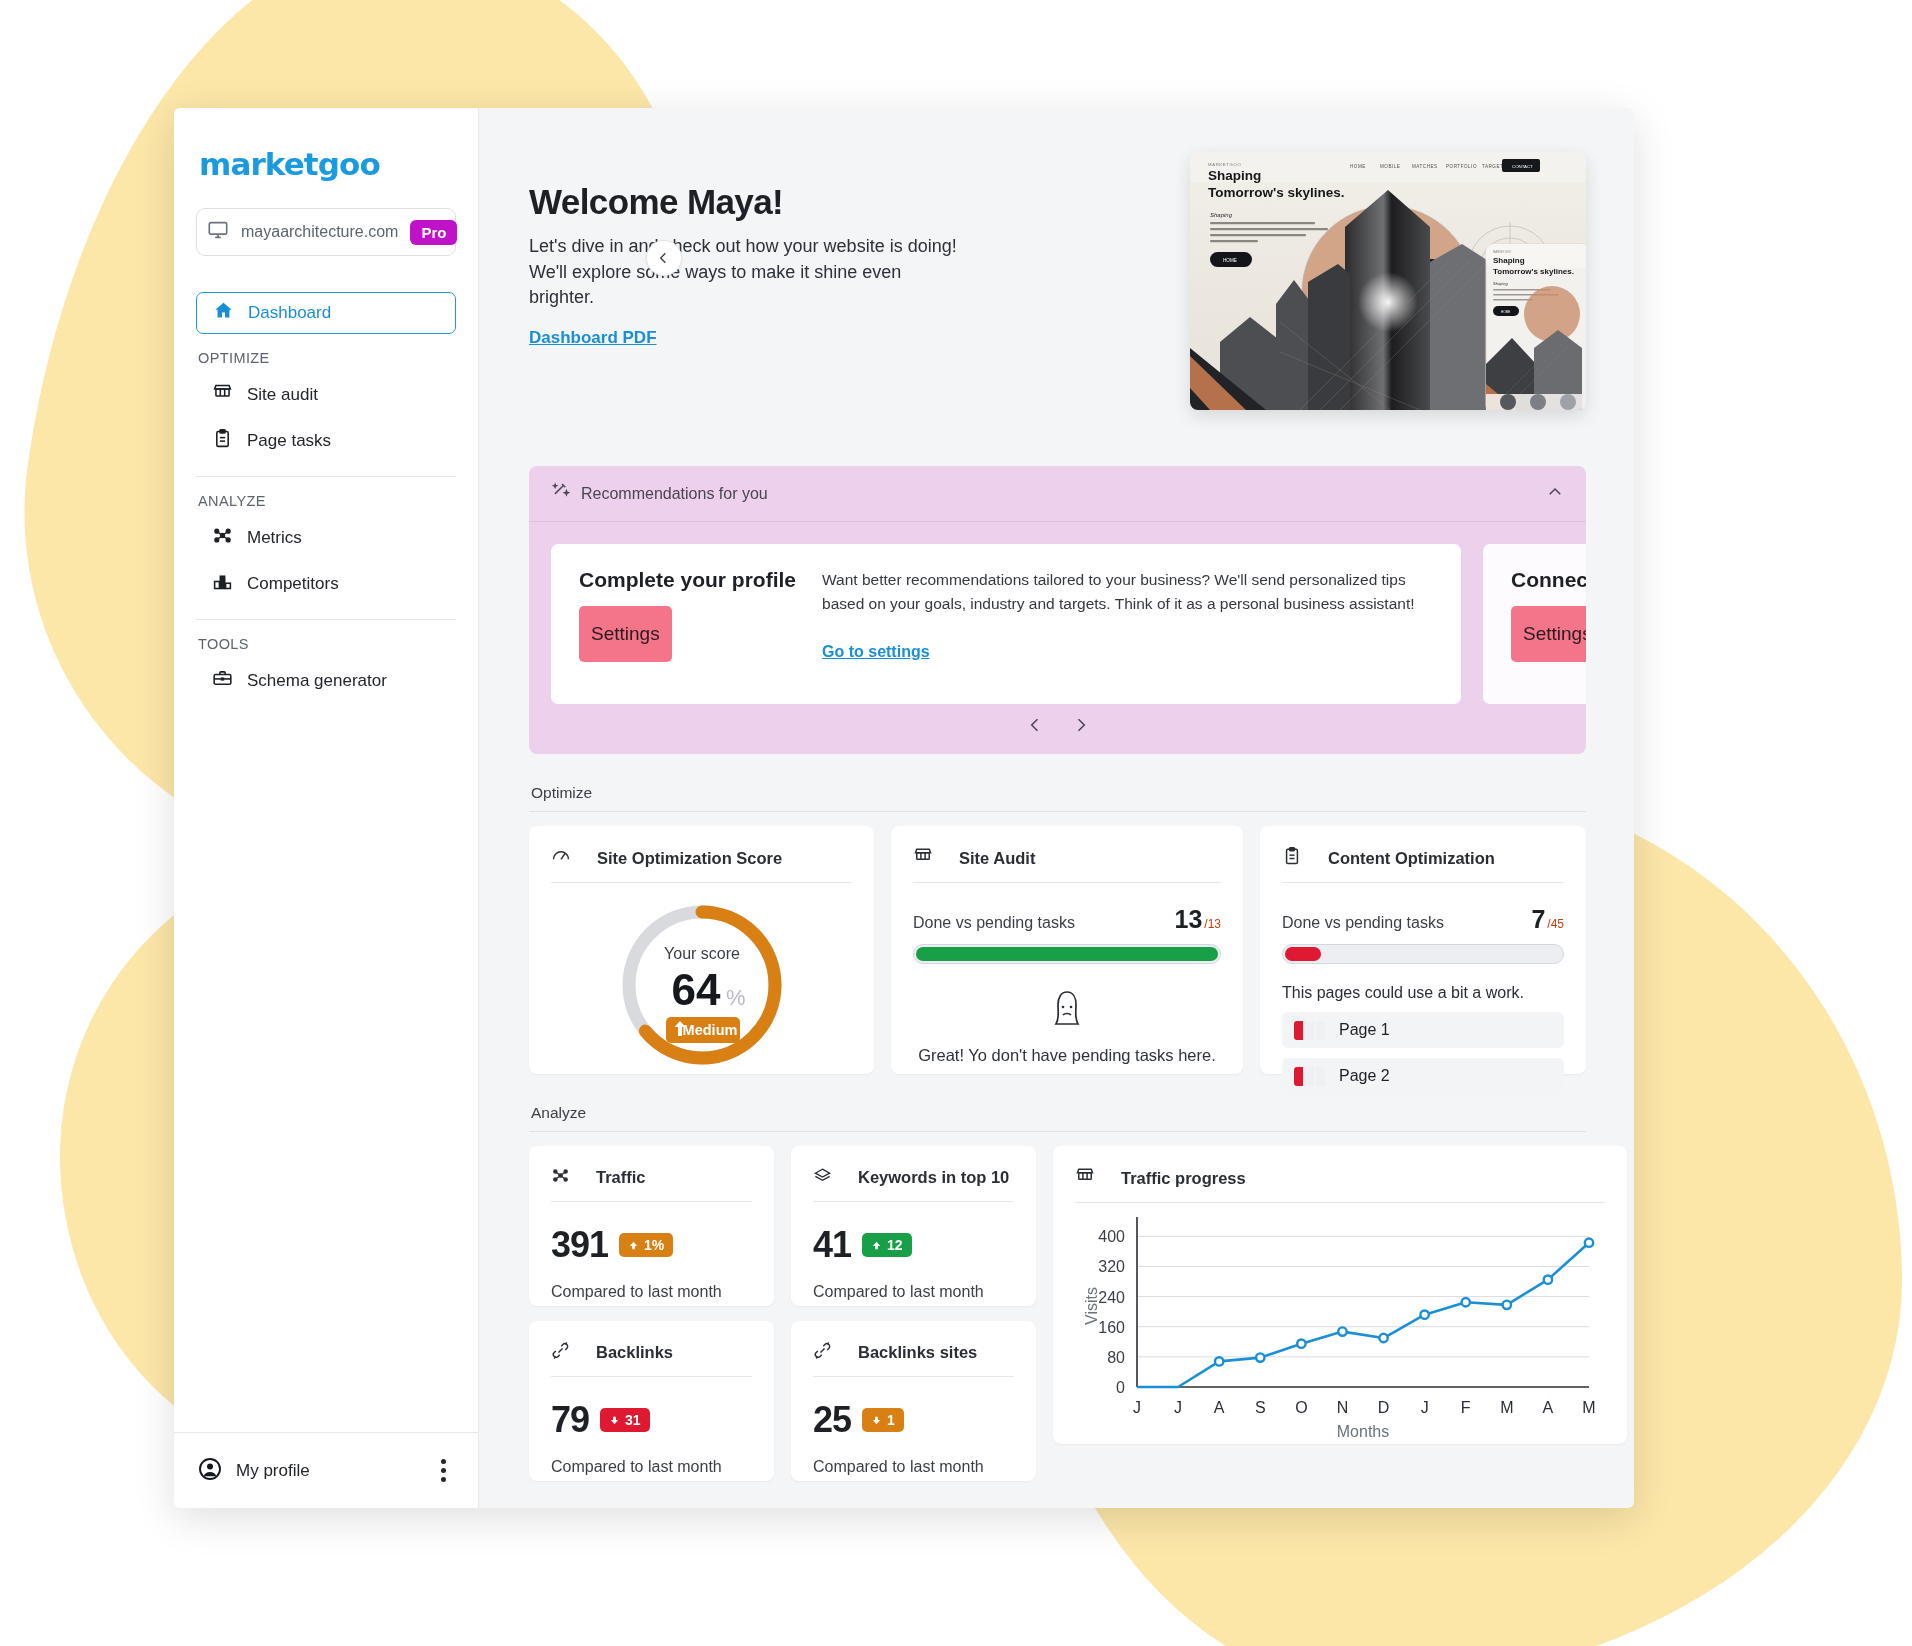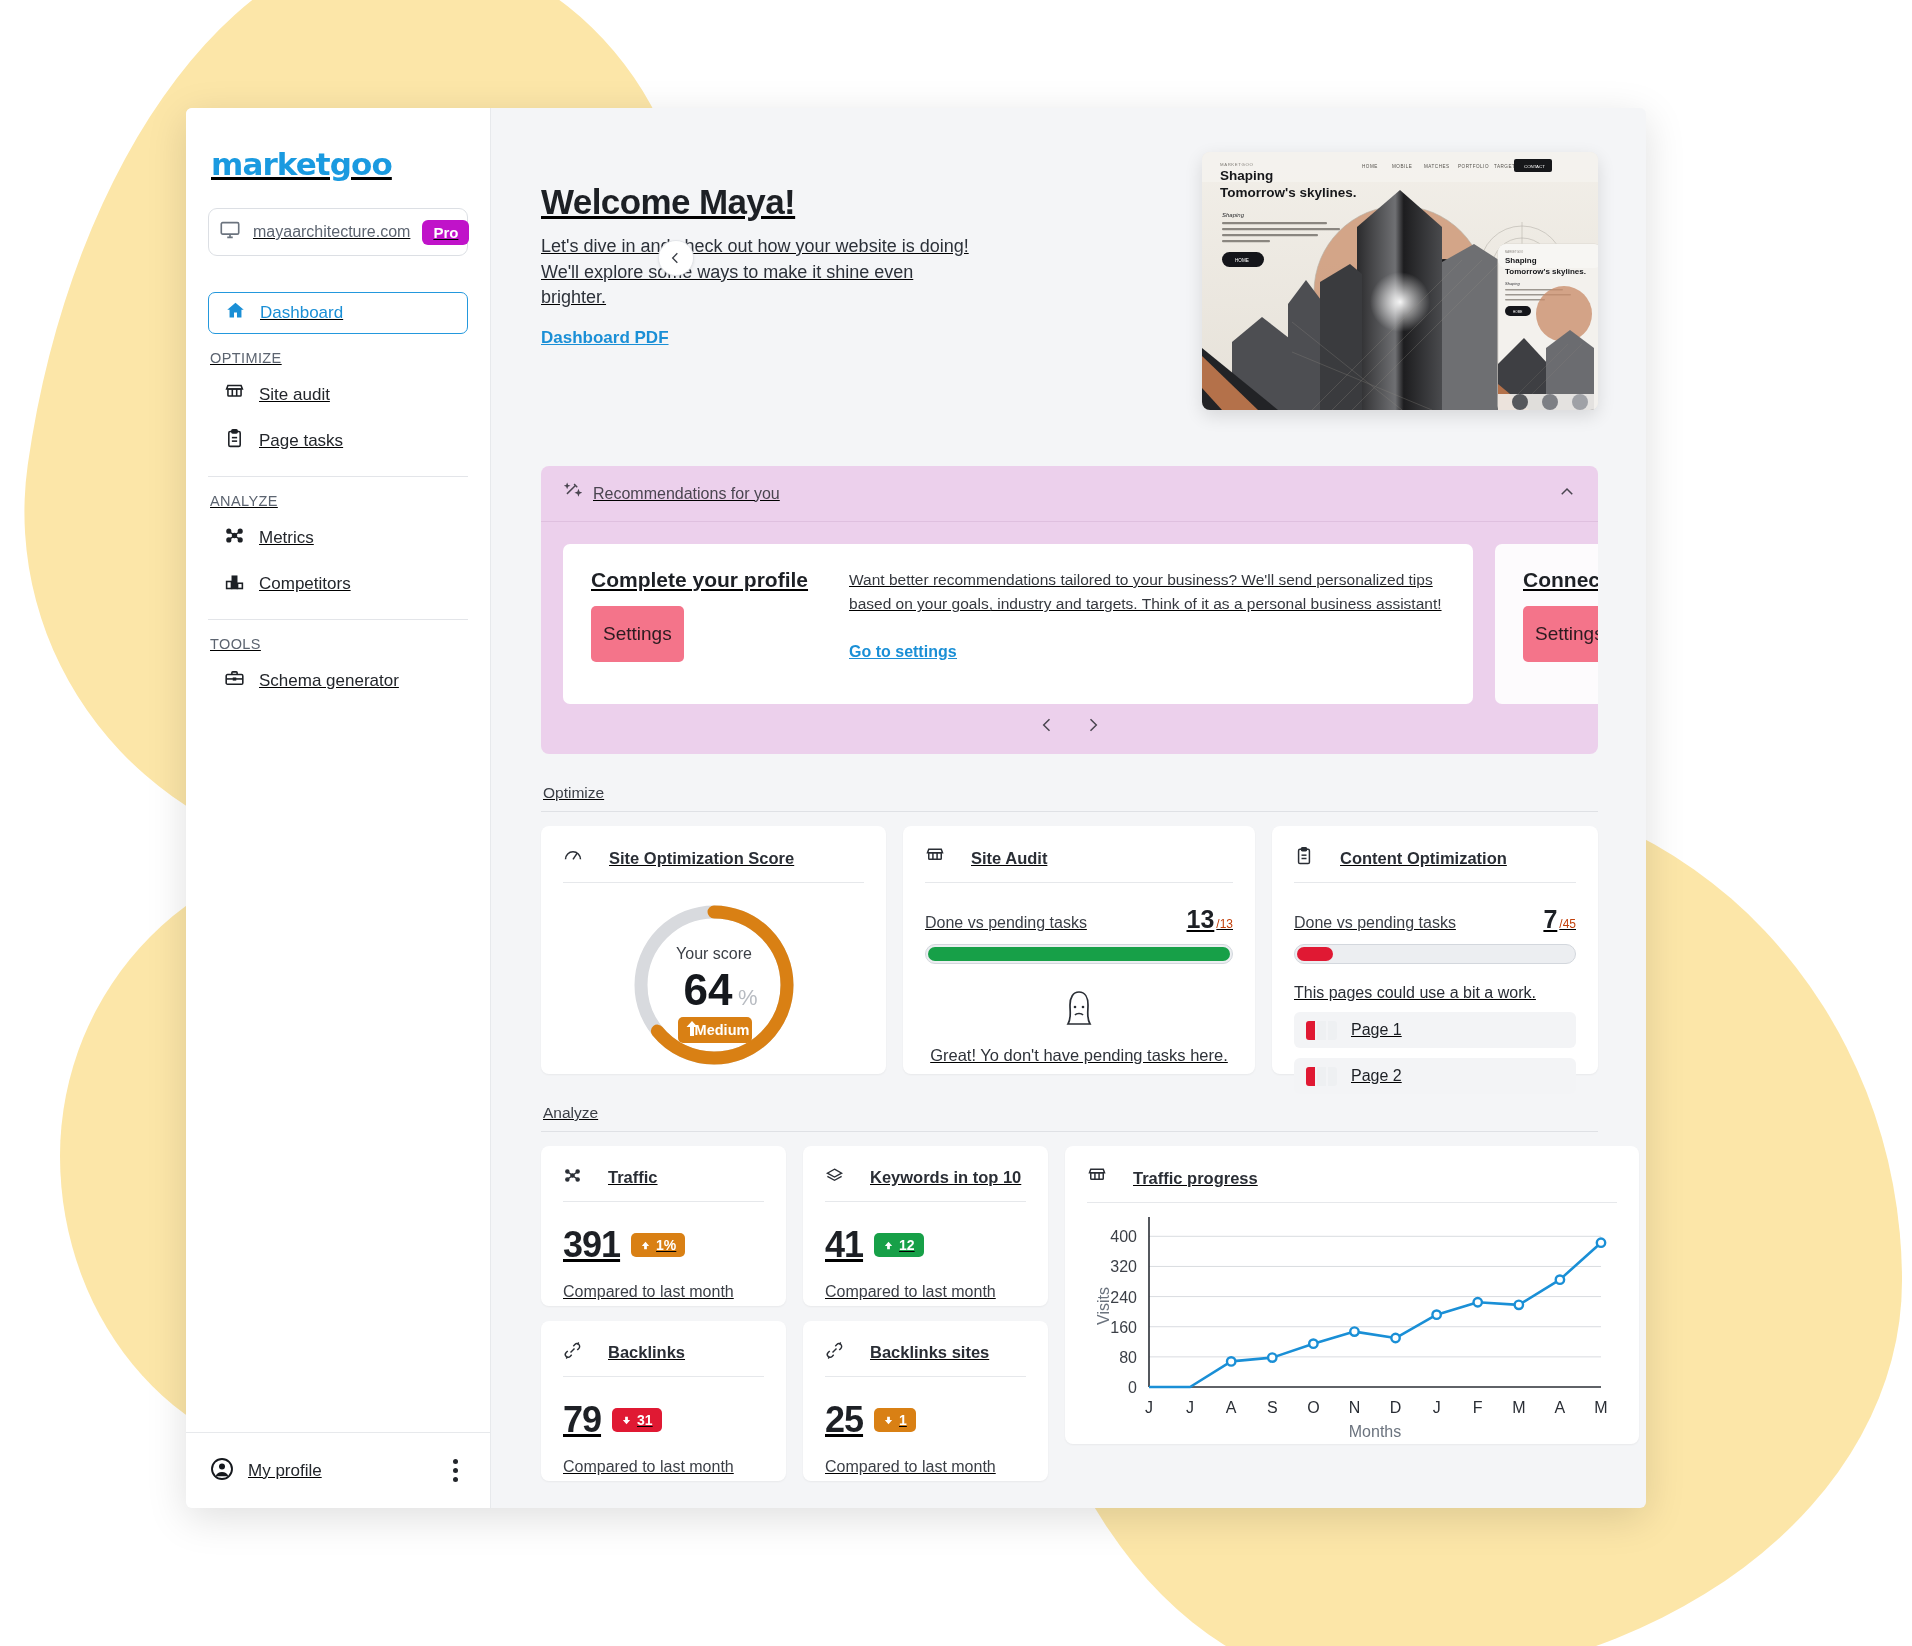--- a/index.html
+++ b/index.html
@@ -22,29 +22,28 @@
     border-radius: 48% 52% 60% 40% / 40% 55% 45% 60%;
   }
   .blob-bl {
     left: 60px; bottom: 180px; width: 560px; height: 620px;
     border-radius: 55% 45% 50% 50% / 50% 55% 45% 50%;
   }
 
   
   .app-window {
     position: absolute;
-    left: 186px; top: 108px;
+    left: 174px; top: 108px;
     width: 1460px; height: 1400px;
     background: #f4f5f7;
     border-radius: 6px;
     box-shadow: 0 10px 40px rgba(0,0,0,.13);
     display: flex;
     z-index: 2;
     overflow: hidden;
-    text-decoration: underline;
   }
 
   
   .sidebar {
     width: 305px; background: #ffffff;
     display: flex; flex-direction: column;
     border-right: 1px solid #e7e9ec;
     flex: 0 0 305px;
   }
   .sidebar-top { padding: 26px 22px 0 22px; flex: 1; }
@@ -120,21 +119,21 @@
   }
   .recs-head {
     display: flex; align-items: center; gap: 11px;
     padding: 16px 22px; font-size: 16px; color: #4a4550;
     border-bottom: 1px solid #dfc0df;
   }
   .recs-head-title { flex: 1; }
   .recs-body { display: flex; gap: 22px; padding: 22px; }
   .rec-card {
     background: #fff; border-radius: 7px; padding: 24px 28px;
-    display: flex; gap: 41px; height: 160px;
+    display: flex; gap: 26px; height: 160px;
   }
   .rec-card.first { flex: 0 0 910px; }
   .rec-card.second { flex: 0 0 420px; background: #fdfbfd; display:block; }
   .rec-title { font-size: 21px; font-weight: bold; color: #1d2025; white-space: nowrap;}
   .rec-tag {
     display:inline-block; background:#f4748a; color:#2b1b20; font-size: 19px;
     padding: 17px 12px; border-radius: 5px; margin-top: 14px; font-weight: 500;
   }
   .rec-desc { font-size: 15.5px; color: #35383e; line-height: 1.58; }
   .rec-link { display:block; margin-top: 26px; color:#1a8fd6; font-size:16px; font-weight:bold; text-decoration: underline;}

